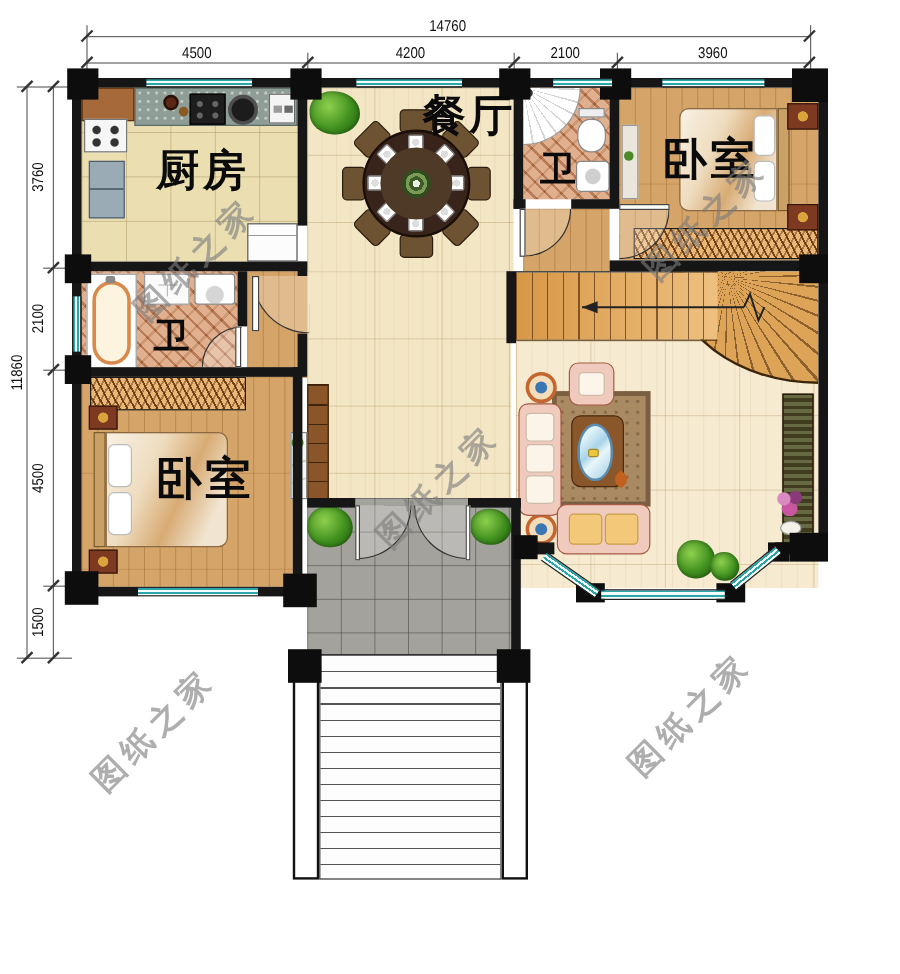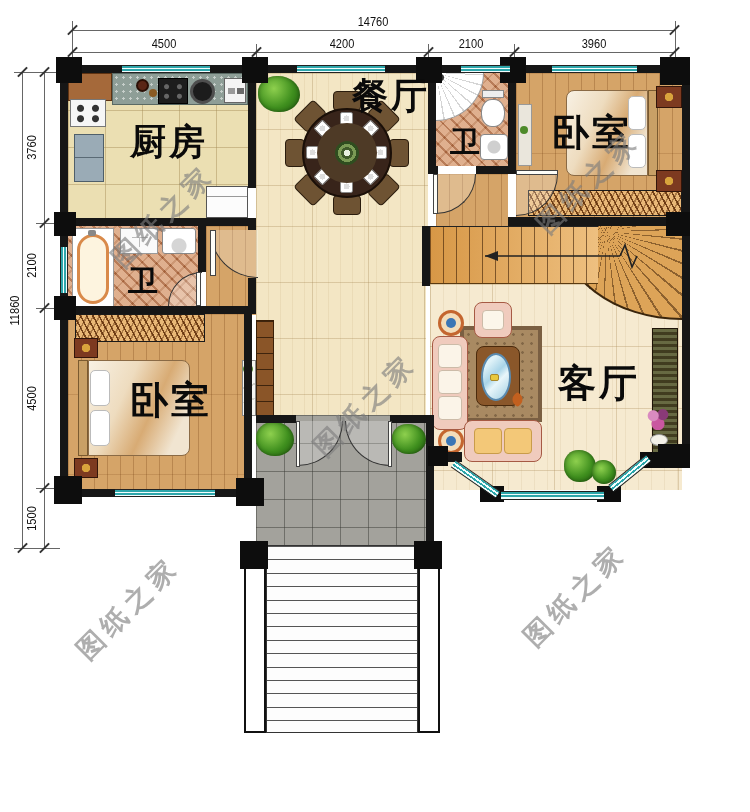--- a/index.html
+++ b/index.html
@@ -308,21 +308,20 @@
   <div class="a" style="left:244px;top:545px;width:22px;height:188px;background:#fff;border:2px solid #111;z-index:10"></div>
   <div class="a" style="left:418px;top:545px;width:22px;height:188px;background:#fff;border:2px solid #111;z-index:10"></div>
   <div class="a" style="left:266px;top:545px;width:152px;height:188px;background:repeating-linear-gradient(to bottom,#555 0 1px,#fdfdfd 1px 13.4px);border:1.5px solid #333;z-index:9"></div>
 
   <div class="rlabel" style="left:352px;top:78px;font-size:36px">餐厅</div>
   <div class="rlabel" style="left:130px;top:124px;font-size:36px">厨房</div>
   <div class="rlabel" style="left:450px;top:127px;font-size:30px">卫</div>
   <div class="rlabel" style="left:552px;top:114px;font-size:37px">卧室</div>
   <div class="rlabel" style="left:128px;top:266px;font-size:30px">卫</div>
   <div class="rlabel" style="left:130px;top:381px;font-size:38px">卧室</div>
-  <div class="rlabel" style="left:558px;top:364px;font-size:38px">客厅</div>
 
   <div class="wm" style="left:163px;top:216px">图纸之家</div>
   <div class="wm" style="left:588px;top:182px">图纸之家</div>
   <div class="wm" style="left:365px;top:405px">图纸之家</div>
   <div class="wm" style="left:128px;top:608px">图纸之家</div>
   <div class="wm" style="left:575px;top:595px">图纸之家</div>
 
 
 </div>
 

